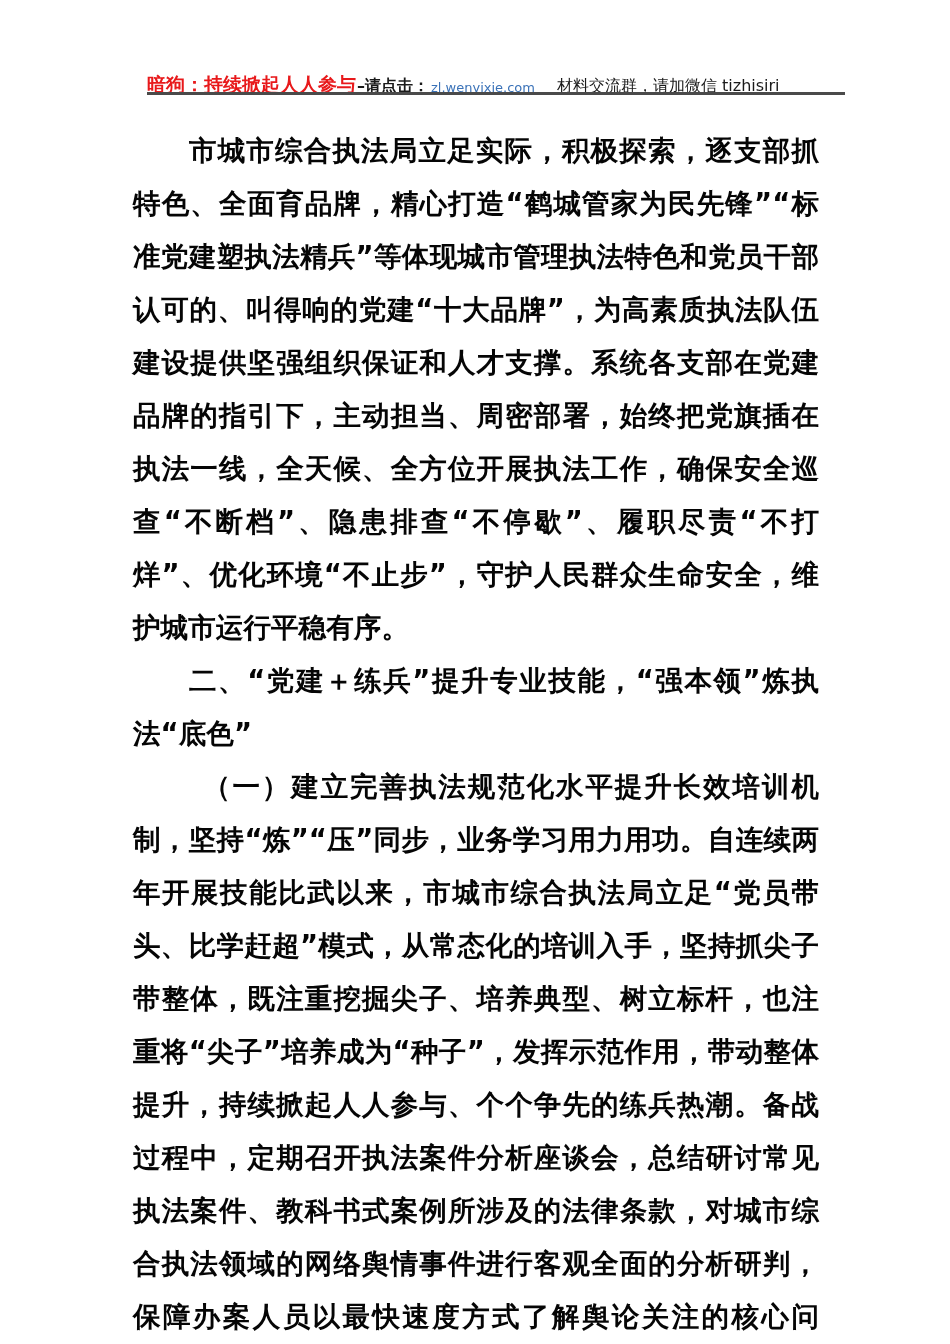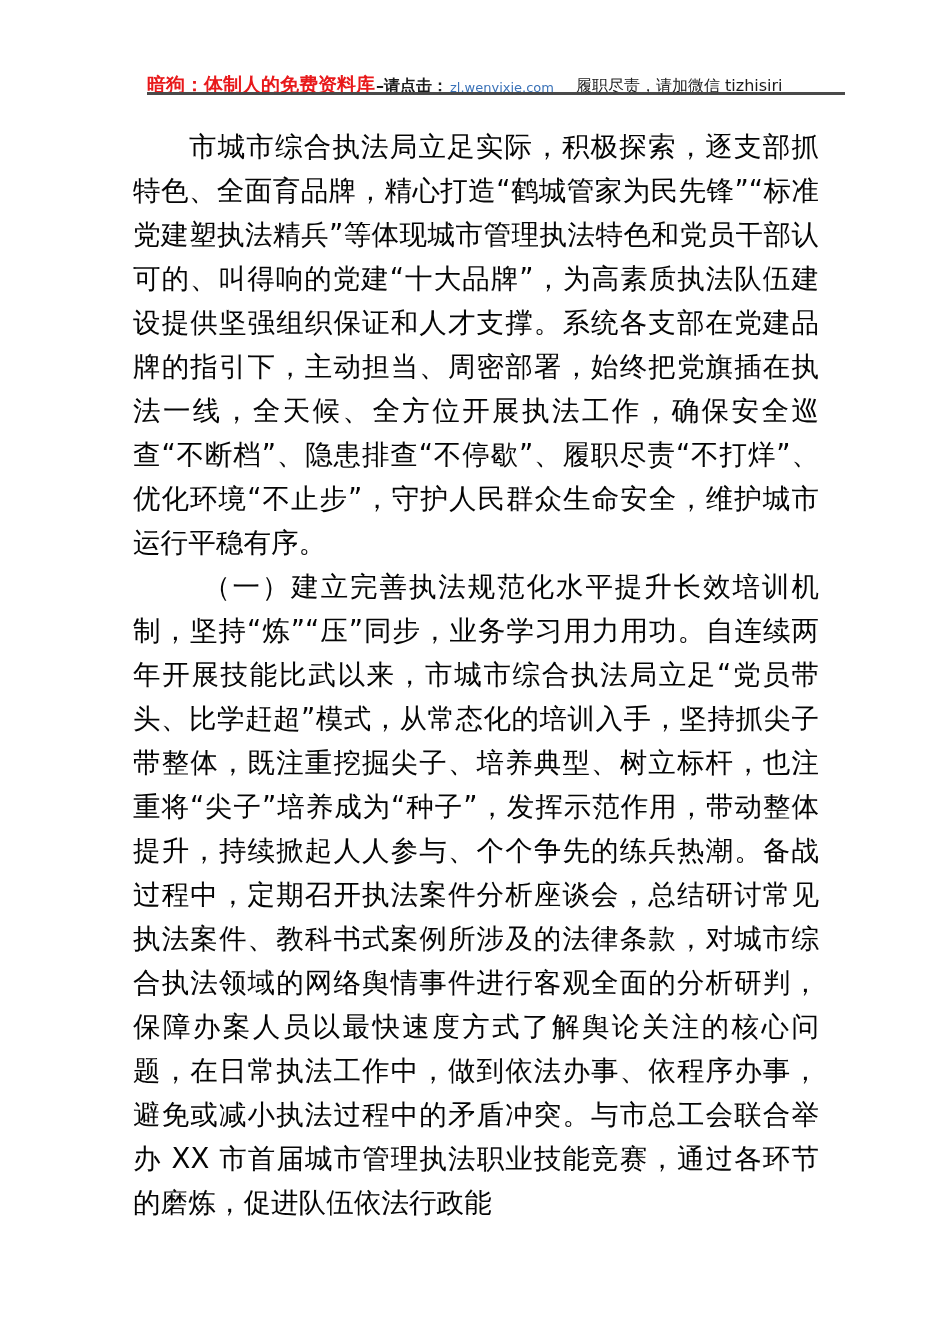--- a/index.html
+++ b/index.html
@@ -73,50 +73,51 @@
 
   
   .doc-body {
     position: absolute;
     left: 133px;
     top: 124px;
     width: 686px;
   }
   .para {
     font-size: 27.5px;
-    line-height: 44px;
+    line-height: 53px;
     color: #050505;
     text-align: justify;
     text-justify: inter-character;
     letter-spacing: 0.1px;
     margin: 0;
-    font-weight: 400;
+    font-weight: 700;
   }
   .para.indent-2 {
     text-indent: 56px;
   }
   .para.indent-25 {
     text-indent: 70px;
   }
   .para.heading {
     text-indent: 56px;
   }
 </style>
 </head>
 <body>
 
 <div class="page">
 
   <div class="promo-header">
-    <span class="promo-brand">暗狗：体制人的免费资料库</span>
+    <span class="promo-brand">暗狗：持续掀起人人参与</span>
     <span class="promo-click">–请点击：</span>
     <span class="promo-link">zl.wenyixie.com</span>
-    <span class="promo-tail">履职尽责，请加微信 tizhisiri</span>
+    <span class="promo-tail">材料交流群，请加微信 tizhisiri</span>
   </div>
 
   <div class="promo-rule"></div>
 
   <div class="doc-body">
     <p class="para indent-2">市城市综合执法局立足实际，积极探索，逐支部抓特色、全面育品牌，精心打造“鹤城管家为民先锋”“标准党建塑执法精兵”等体现城市管理执法特色和党员干部认可的、叫得响的党建“十大品牌”，为高素质执法队伍建设提供坚强组织保证和人才支撑。系统各支部在党建品牌的指引下，主动担当、周密部署，始终把党旗插在执法一线，全天候、全方位开展执法工作，确保安全巡查“不断档”、隐患排查“不停歇”、履职尽责“不打烊”、优化环境“不止步”，守护人民群众生命安全，维护城市运行平稳有序。</p>
+    <p class="para heading">二、“党建＋练兵”提升专业技能，“强本领”炼执法“底色”</p>
     <p class="para indent-25">（一）建立完善执法规范化水平提升长效培训机制，坚持“炼”“压”同步，业务学习用力用功。自连续两年开展技能比武以来，市城市综合执法局立足“党员带头、比学赶超”模式，从常态化的培训入手，坚持抓尖子带整体，既注重挖掘尖子、培养典型、树立标杆，也注重将“尖子”培养成为“种子”，发挥示范作用，带动整体提升，持续掀起人人参与、个个争先的练兵热潮。备战过程中，定期召开执法案件分析座谈会，总结研讨常见执法案件、教科书式案例所涉及的法律条款，对城市综合执法领域的网络舆情事件进行客观全面的分析研判，保障办案人员以最快速度方式了解舆论关注的核心问题，在日常执法工作中，做到依法办事、依程序办事，避免或减小执法过程中的矛盾冲突。与市总工会联合举办 XX 市首届城市管理执法职业技能竞赛，通过各环节的磨炼，促进队伍依法行政能</p>
   </div>
 
 </div>
 
 </body></html>

